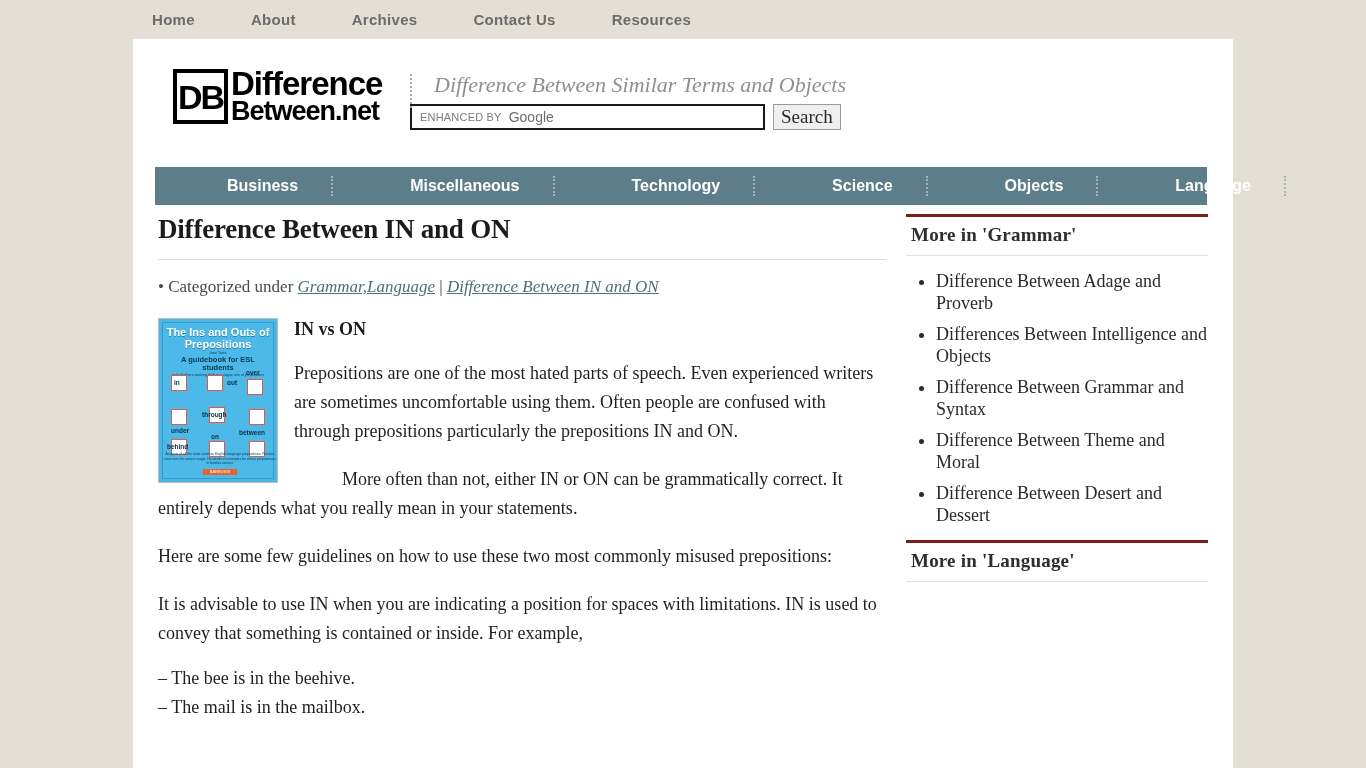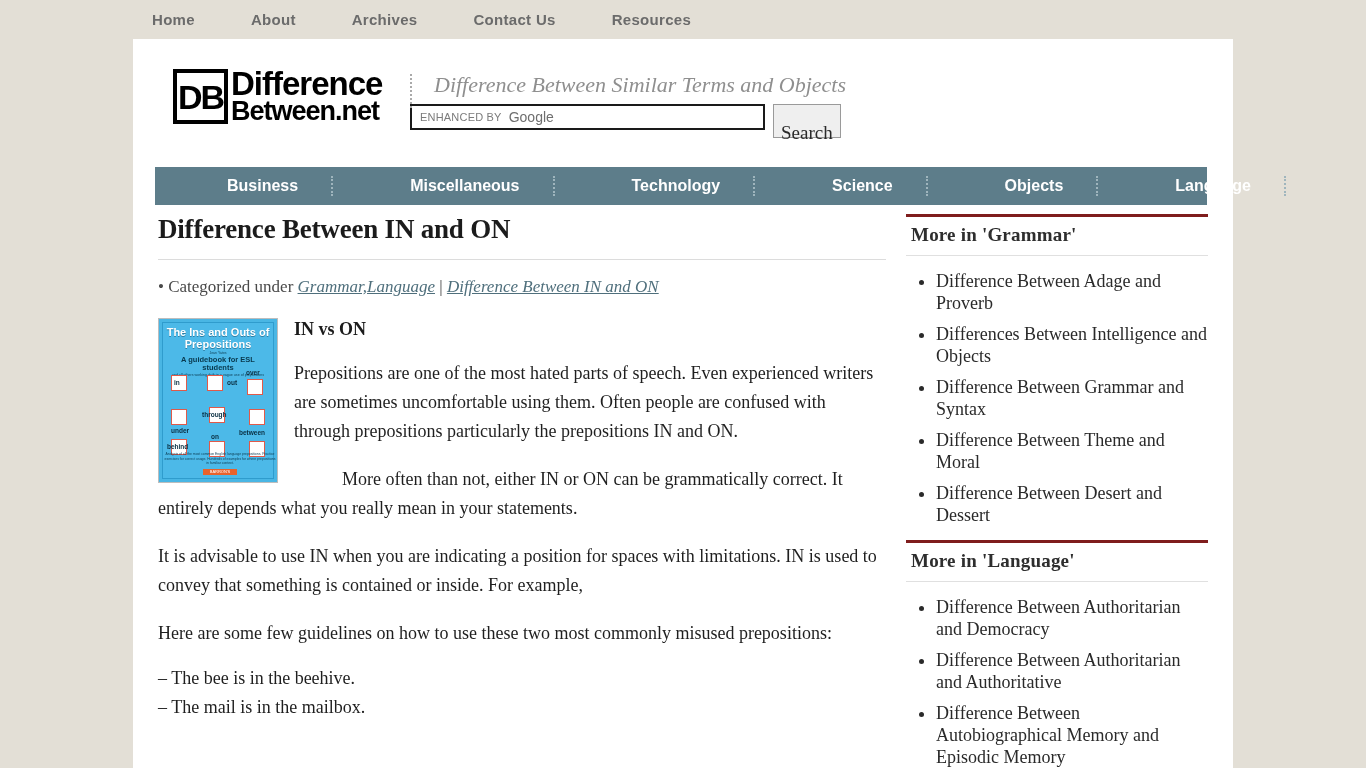--- a/index.html
+++ b/index.html
@@ -91,21 +91,21 @@
     font-size: 11px; color: #7b7b7b; letter-spacing: .2px;
   }
   .ph-goog {
     font-family: "Liberation Sans", sans-serif;
     font-size: 14px; color: #6e6e6e; margin-left: 7px;
     font-weight: normal;
   }
   .search-btn {
     margin-left: 8px;
     height: 26px;
-    padding: 16px 7px;
+    padding: 0 7px;
     background: #efefef;
     border: 1px solid #9a9a9a;
     font-family: "Liberation Serif", serif;
     font-size: 19px; color: #2a2a2a;
     line-height: 24px;
     cursor: pointer;
     white-space: nowrap;
   }
 
   
@@ -347,44 +347,39 @@
             </div>
 
             <div class="bk-foot">Analysis of all the most common English language prepositions. Practice exercises for correct usage. Hundreds of examples for where prepositions in familiar context.</div>
             <div class="bk-badge">BARRON'S</div>
           </div>
         </div>
 
         <h2 class="sub">IN vs ON</h2>
         <p class="para">Prepositions are one of the most hated parts of speech. Even experienced writers are sometimes uncomfortable using them. Often people are confused with through prepositions particularly the prepositions IN and ON.</p>
         <p class="para indent">More often than not, either IN or ON can be grammatically correct. It entirely depends what you really mean in your statements.</p>
+        <p class="para">Here are some few guidelines on how to use these two most commonly misused prepositions:</p>
         <p class="para">It is advisable to use IN when you are indicating a position for spaces with limitations. IN is used to convey that something is contained or inside. For example,</p>
-        <p class="para">Here are some few guidelines on how to use these two most commonly misused prepositions:</p>
         <p class="para tight">– The bee is in the beehive.</p>
         <p class="para tight" style="margin-top:0;">– The mail is in the mailbox.</p>
       </div>
 
       <div class="col-side">
 
         <div class="side-block">
           <h3 class="side-head">More in 'Grammar'</h3>
           <ul class="side-list">
             <li><span>Difference Between Adage and Proverb</span></li>
             <li><span>Differences Between Intelligence and Objects</span></li>
             <li><span>Difference Between Grammar and Syntax</span></li>
             <li><span>Difference Between Theme and Moral</span></li>
             <li><span>Difference Between Desert and Dessert</span></li>
           </ul>
         </div>
 
         <div class="side-block">
           <h3 class="side-head">More in 'Language'</h3>
-          <ul class="side-list">
-            <li><span>Difference Between Authoritarian and Democracy</span></li>
-            <li><span>Difference Between Authoritarian and Authoritative</span></li>
-            <li><span>Difference Between Autobiographical Memory and Episodic Memory</span></li>
-          </ul>
         </div>
 
       </div>
     </div>
   </div>
 </div>
 
 </body></html>

